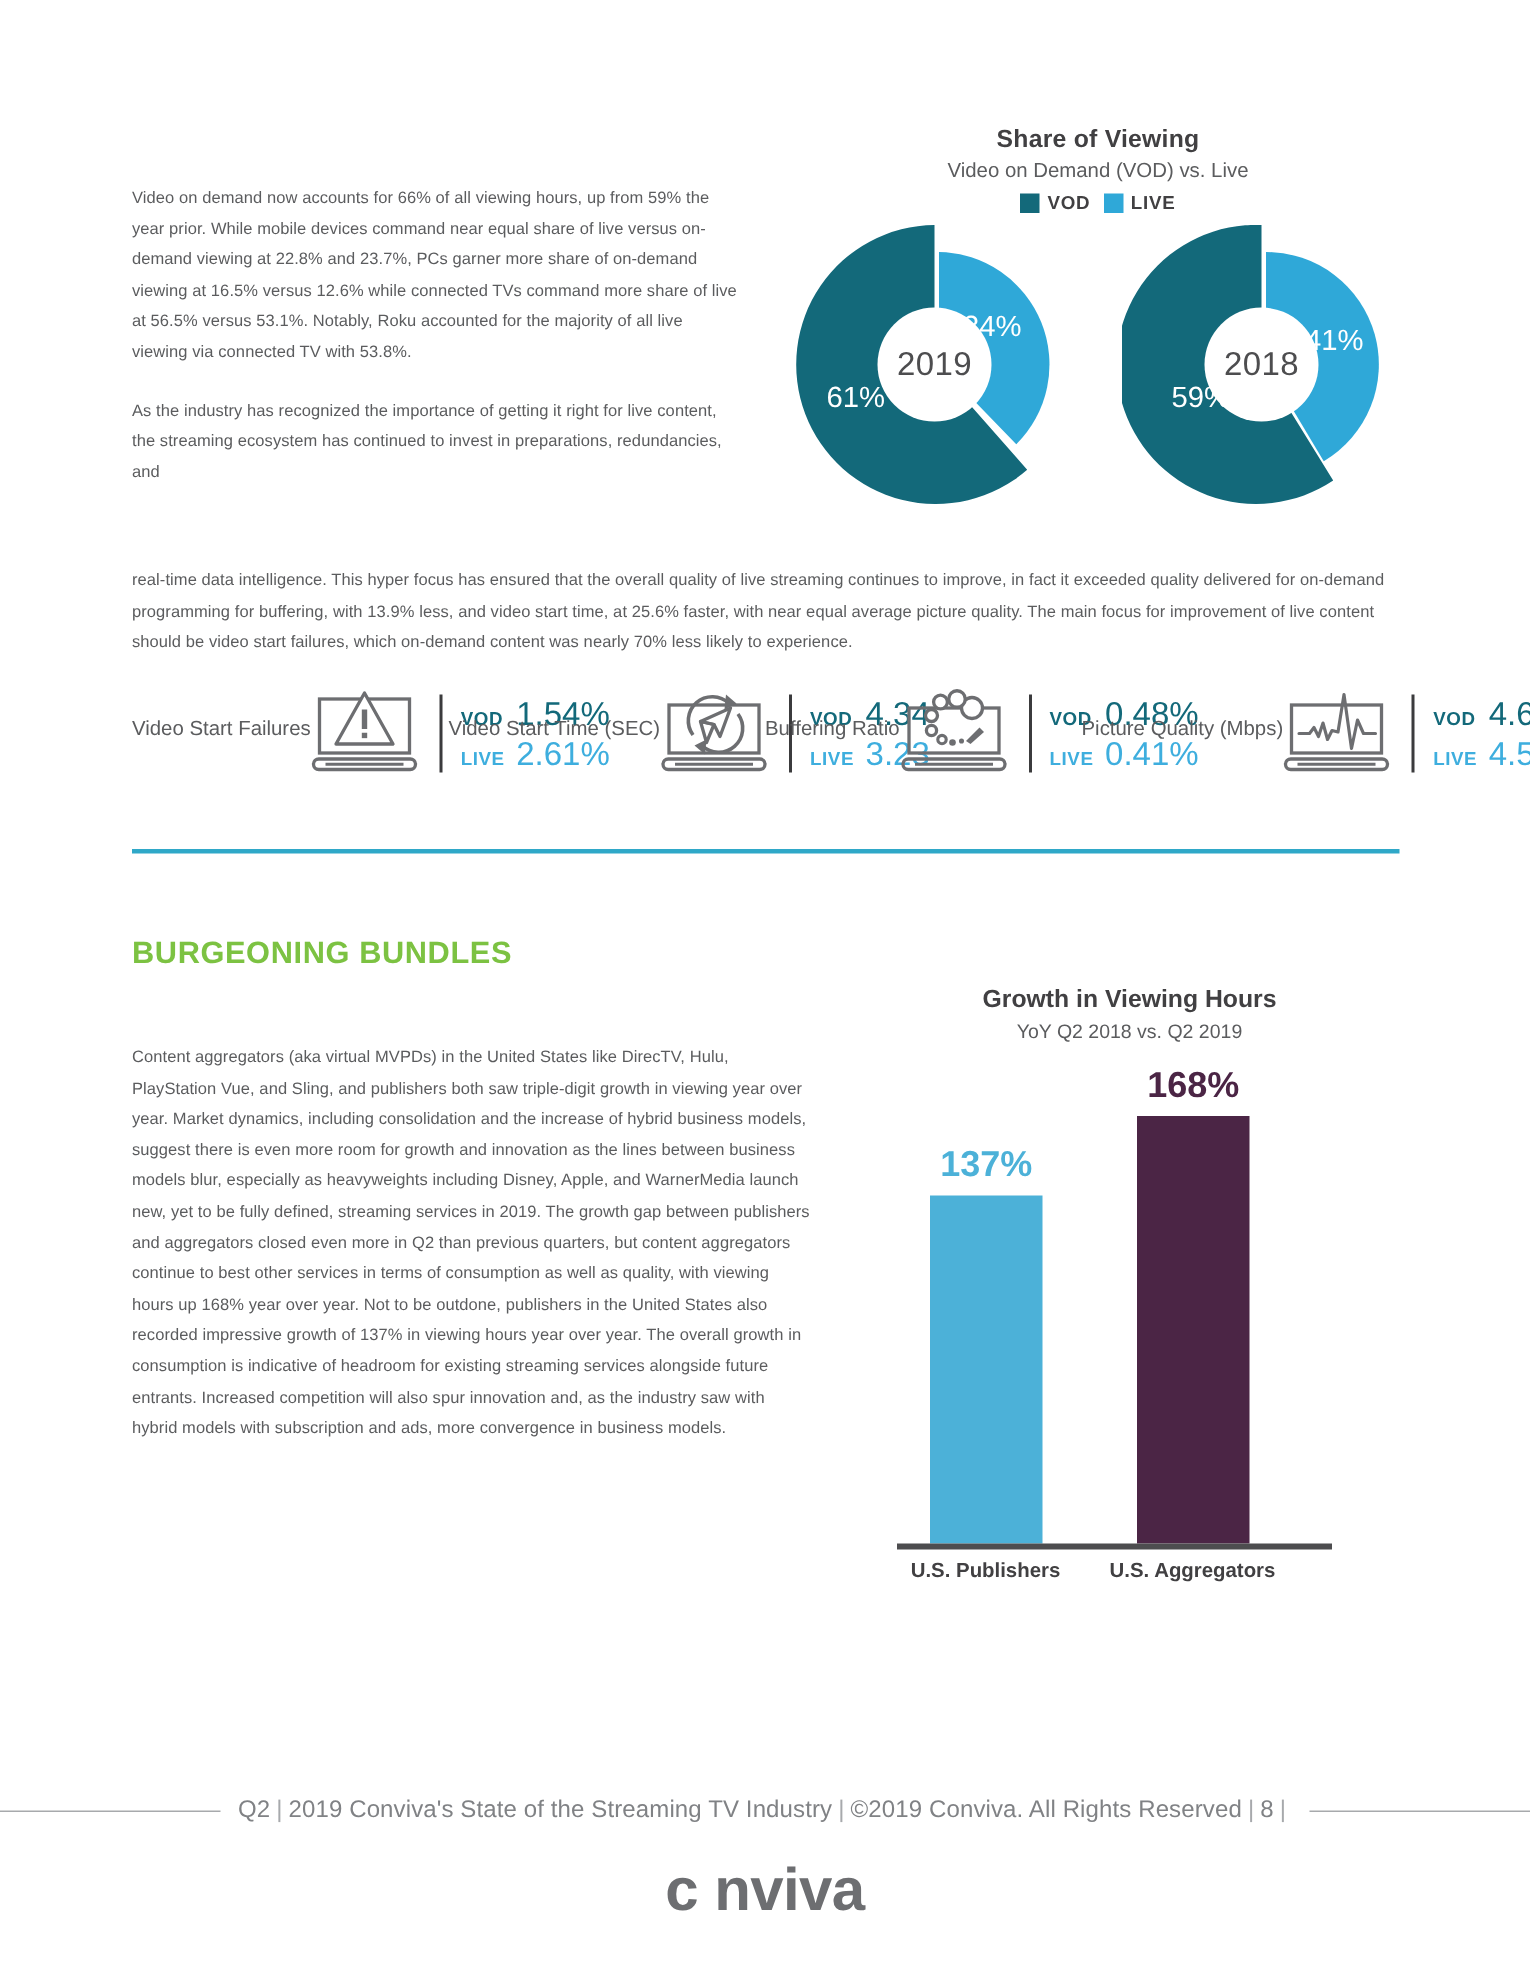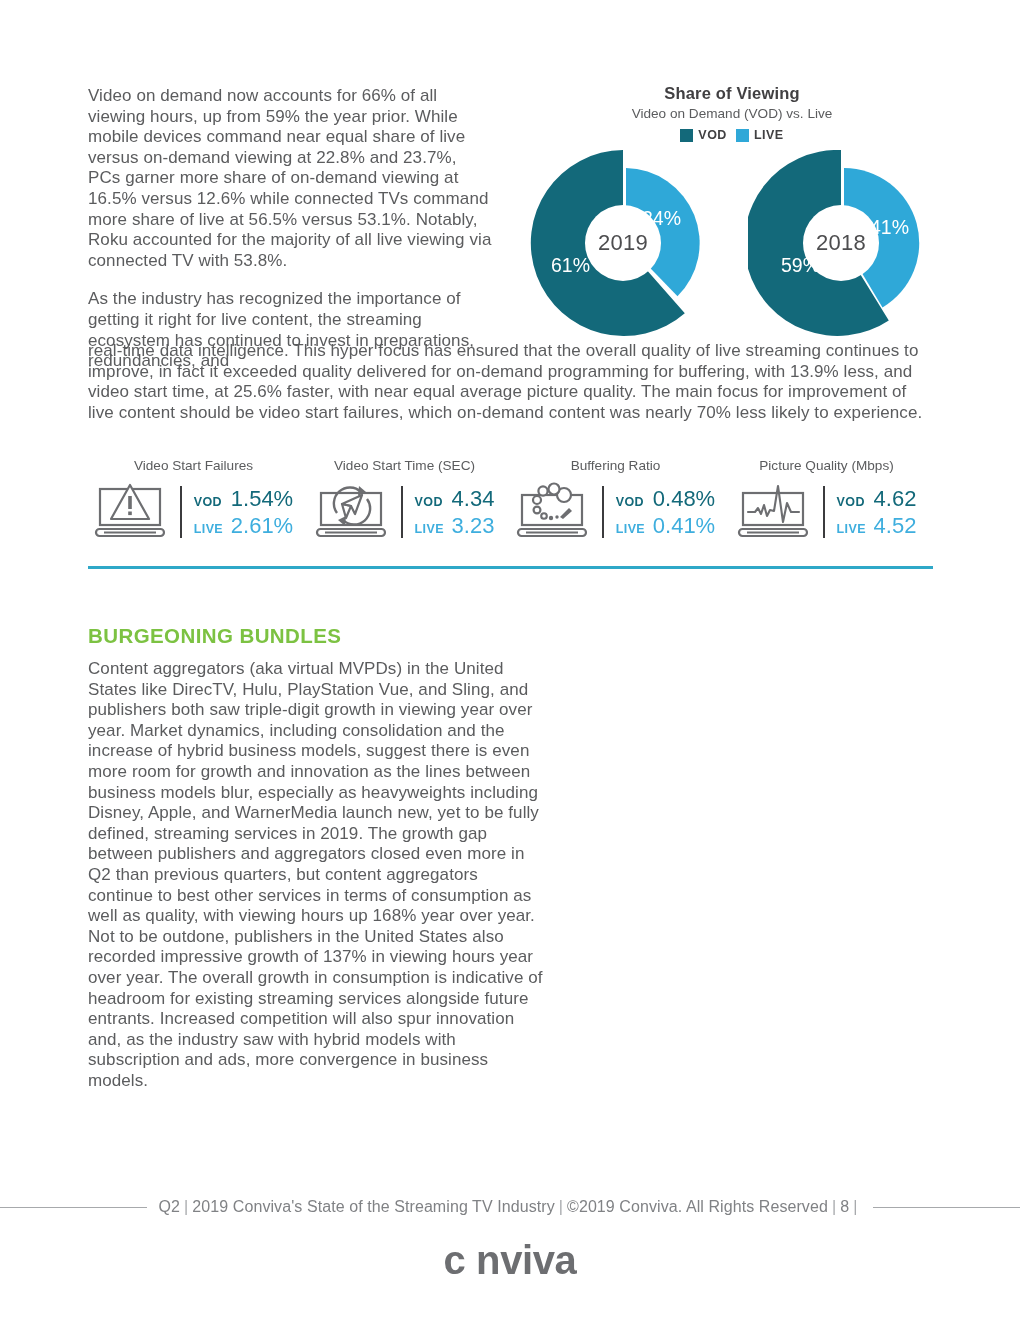--- a/index.html
+++ b/index.html
@@ -16,24 +16,25 @@
     color: #58595b;
     overflow: hidden;
   }
   .page {
     position: absolute;
     inset: 0;
   }
 
   
   .body-copy {
-    font-size: 17px;
+    font-size: 11px;
     line-height: 20.6px;
     color: #5b5c5e;
     letter-spacing: 0.005em;
+    margin-top: 36px;
   }
   .body-copy p { margin: 0 0 18px 0; }
   .body-copy p:last-child { margin-bottom: 0; }
 
   
   #intro-col {
     position: absolute;
     left: 88px;
     top: 86px;
     width: 404px;
@@ -126,21 +127,21 @@
   #metrics {
     position: absolute;
     left: 88px;
     top: 458px;
     width: 844px;
     display: flex;
   }
   .metric {
     width: 211px;
     display: flex;
-    flex-direction: column;
+    flex-direction: row;
     align-items: center;
   }
   .metric .m-title {
     font-size: 13.6px;
     color: #5b5c5e;
     margin-bottom: 8px;
     white-space: nowrap;
   }
   .metric .m-body {
     display: flex;
@@ -483,20 +484,41 @@
   </div>
 
   <div id="metric-rule"></div>
 
   <div id="bundles-heading">BURGEONING BUNDLES</div>
 
   <div id="bundles-col" class="body-copy">
     <p>Content aggregators (aka virtual MVPDs) in the United States like DirecTV, Hulu, PlayStation Vue, and Sling, and publishers both saw triple-digit growth in viewing year over year. Market dynamics, including consolidation and the increase of hybrid business models, suggest there is even more room for growth and innovation as the lines between business models blur, especially as heavyweights including Disney, Apple, and WarnerMedia launch new, yet to be fully defined, streaming services in 2019. The growth gap between publishers and aggregators closed even more in Q2 than previous quarters, but content aggregators continue to best other services in terms of consumption as well as quality, with viewing hours up 168% year over year. Not to be outdone, publishers in the United States also recorded impressive growth of 137% in viewing hours year over year. The overall growth in consumption is indicative of headroom for existing streaming services alongside future entrants. Increased competition will also spur innovation and, as the industry saw with hybrid models with subscription and ads, more convergence in business models.</p>
   </div>
 
+  <div id="growth-chart">
+    <div class="chart-title">Growth in Viewing Hours</div>
+    <div class="chart-sub">YoY Q2 2018 vs. Q2 2019</div>
+
+    <div class="bars">
+      <div class="bar-col c0">
+        <div class="bar-val" style="color:#4cb1d8">137%</div>
+        <div class="bar-rect" style="height:232px;background:#4cb1d8"></div>
+      </div>
+      <div class="bar-col c1">
+        <div class="bar-val" style="color:#4b2545">168%</div>
+        <div class="bar-rect" style="height:285px;background:#4b2545"></div>
+      </div>
+      <div class="bar-axis"></div>
+    </div>
+
+    <div class="bar-labels">
+      <div class="bl c0">U.S. Publishers</div>
+      <div class="bl c1">U.S. Aggregators</div>
+    </div>
+  </div>
 
   <div id="footer">
     <span class="rule"></span>
     <span class="ftext">
       <span>Q2</span><span class="sep">|</span><span>2019  Conviva's State of the Streaming TV Industry</span><span class="sep">|</span><span>©2019 Conviva. All Rights Reserved</span><span class="sep">|</span><span>8</span><span class="sep">|</span>
     </span>
     <span class="rule"></span>
   </div>
 
   <div id="logo">

